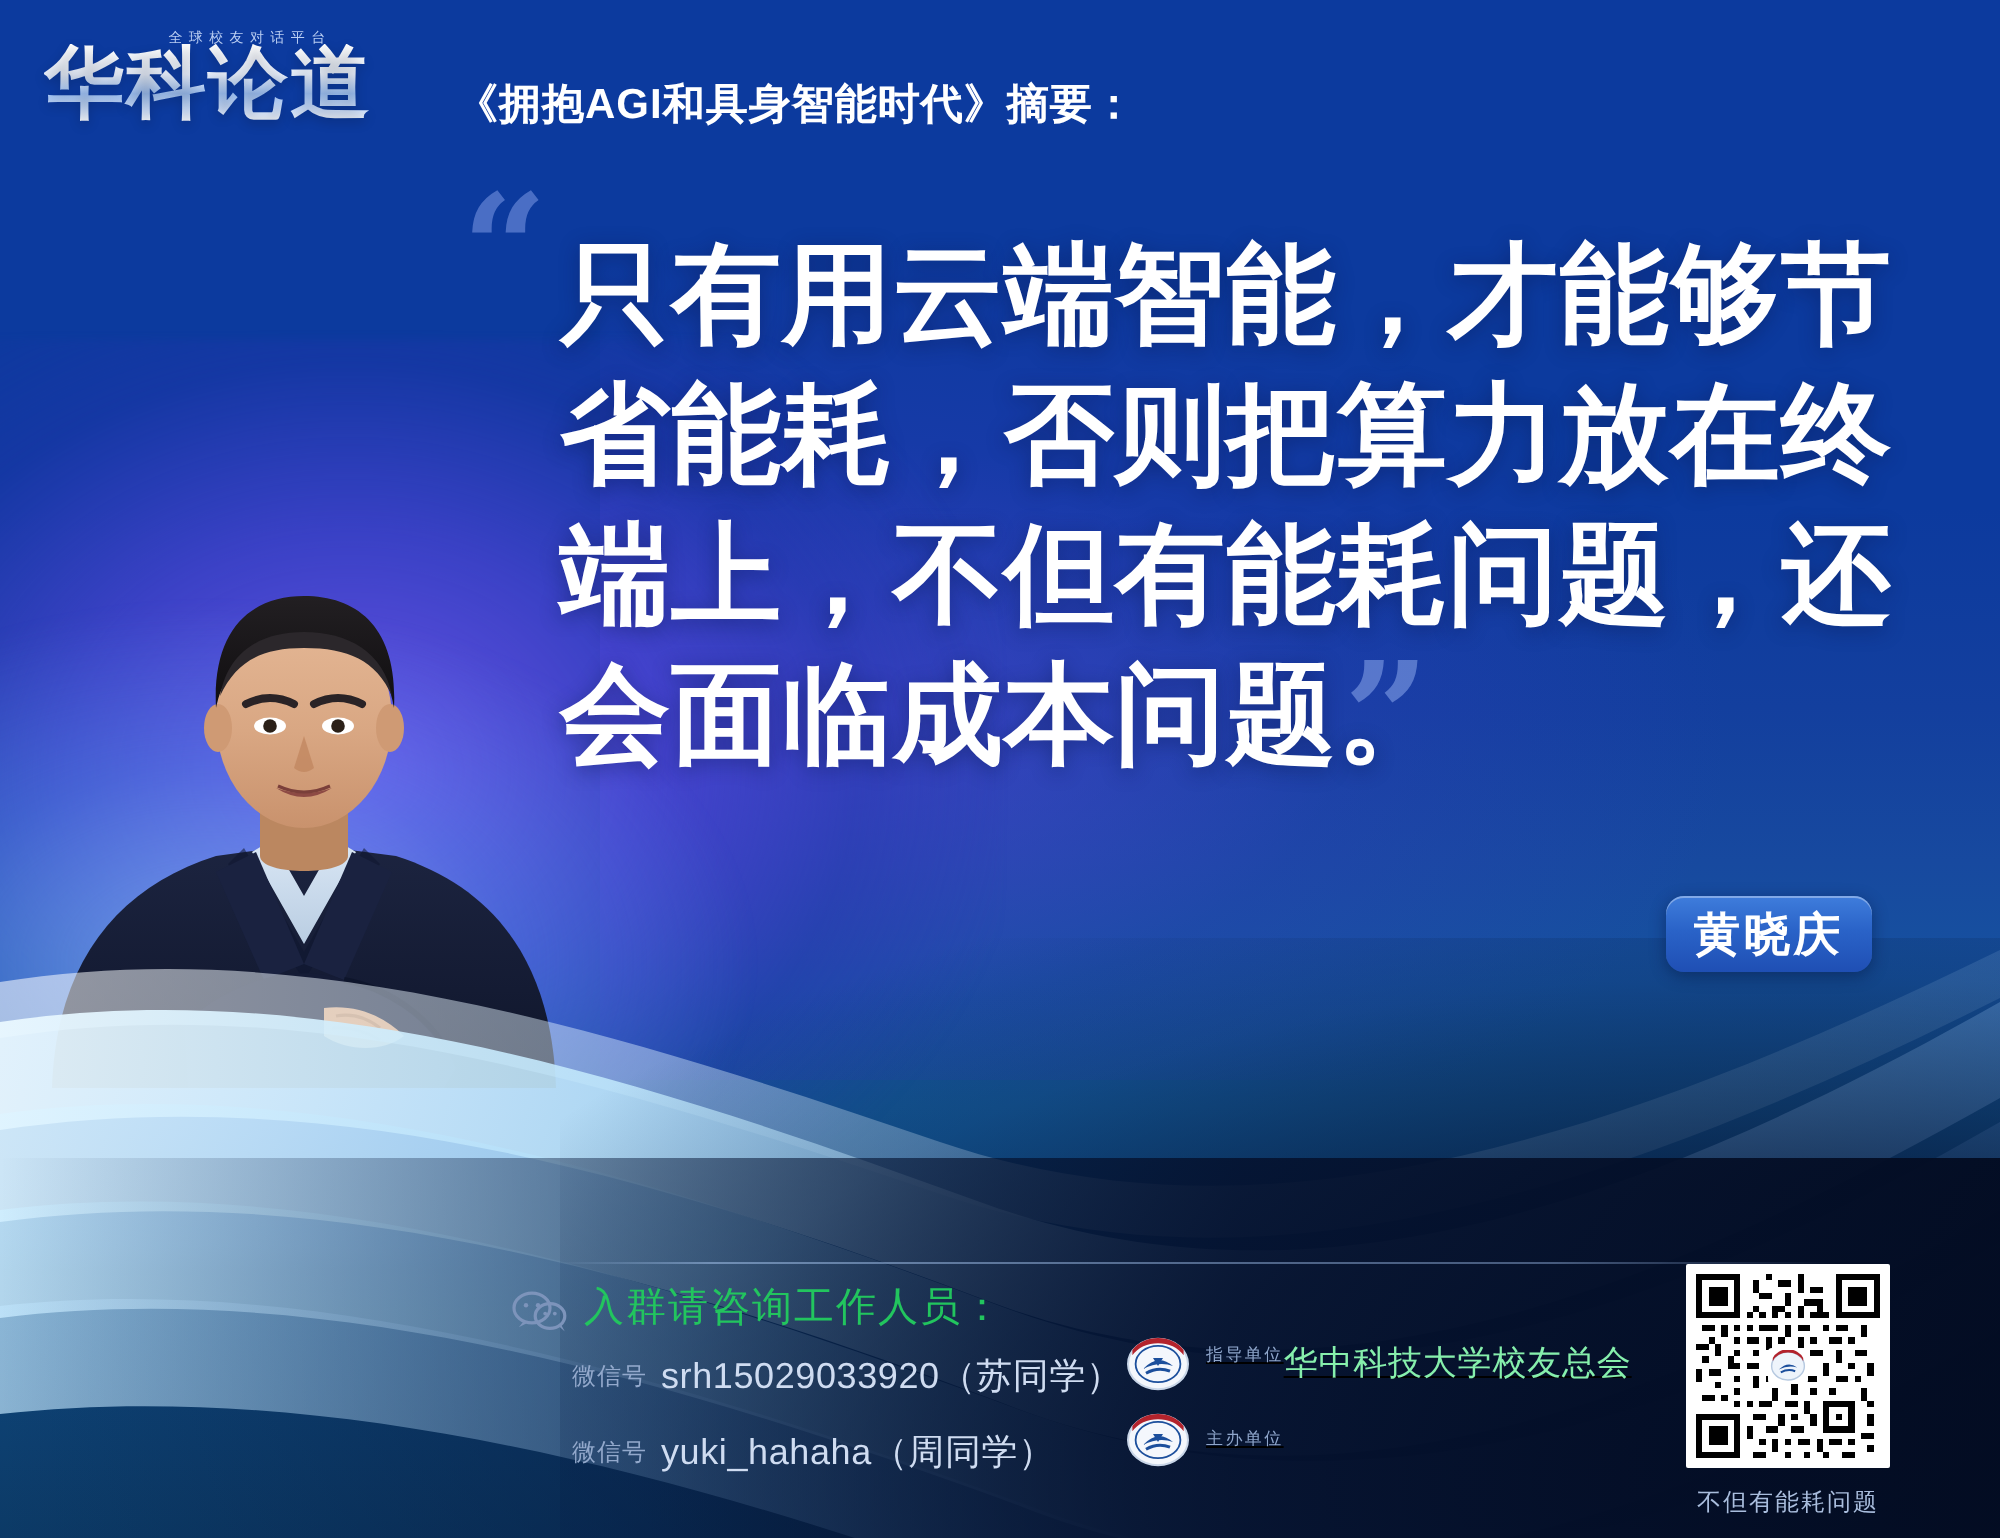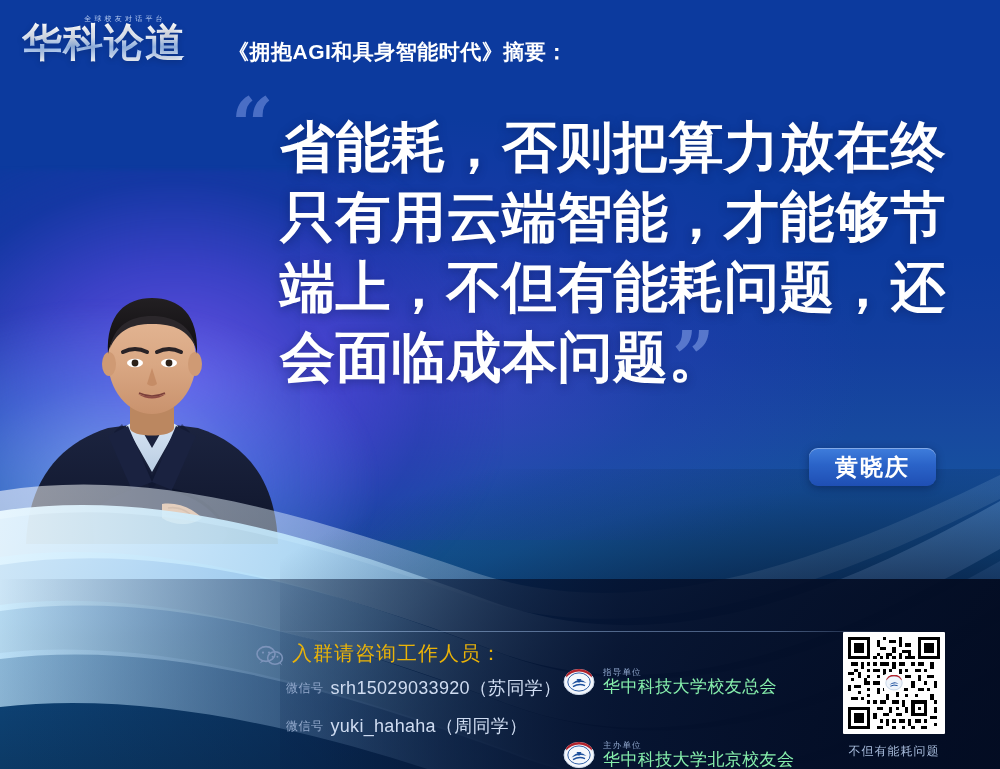--- a/index.html
+++ b/index.html
@@ -110,50 +110,50 @@
 
   
   .attrib{
     position:absolute; left:606px; top:448px; width:330px; height:40px;
   }
   .attrib-role{
     position:absolute; right:118px; top:8px;
     font-size:13px; color:#b6c7ea; white-space:nowrap; letter-spacing:.4px;
   }
   .name-badge{
-    position:absolute; right:0; top:0; height:38px; padding:0 26px;
+    position:absolute; right:0; top:0; height:38px; padding:0 14px;
     display:flex; align-items:center; justify-content:center;
     border-radius:9px;
     background:linear-gradient(to bottom,#3f7ddc 0%,#2a63c8 45%,#1f4fb4 100%);
     box-shadow:inset 0 1px 0 rgba(255,255,255,.35), 0 2px 8px rgba(5,20,60,.45);
     font-size:23px; font-weight:bold; color:#ffffff; letter-spacing:2px;
     white-space:nowrap;
   }
 
   
   .divider{
     position:absolute; left:278px; top:631px; width:640px; height:1px;
     background:linear-gradient(to right, rgba(150,180,225,0) 0%, rgba(160,190,230,.55) 12%, rgba(150,180,225,.45) 78%, rgba(150,180,225,0) 100%);
   }
   .wechat-icon{ position:absolute; left:256px; top:645px; width:28px; height:22px; }
   .contact-head{
     position:absolute; left:292px; top:640px;
-    font-size:20px; color:#eab308; letter-spacing:1px; white-space:nowrap;
+    font-size:20px; color:#22c55e; letter-spacing:1px; white-space:nowrap;
   }
   .wx-row{ position:absolute; left:286px; display:flex; align-items:center; gap:7px; white-space:nowrap; }
   .wx-row.r1{ top:676px; }
   .wx-row.r2{ top:714px; }
   .wx-label{ font-size:12px; color:#93a9cc; letter-spacing:.5px; }
   .wx-value{ font-size:18px; color:#cfdcf1; letter-spacing:.3px; }
 
   .org{ position:absolute; left:563px; display:flex; align-items:center; gap:8px; }
   .org.o1{ top:668px; }
-  .org.o2{ top:706px;margin-top:35px; }
+  .org.o2{ top:706px; }
   .org-emblem{ width:32px; height:28px; flex:0 0 32px; }
-  .org-text{ display:flex; flex-direction:column; line-height:1.08; }
+  .org-text{ display:flex; line-height:1.08;text-decoration:underline; }
   .org-kicker{ font-size:8.5px; color:#8fa6cb; letter-spacing:1.2px; margin-bottom:1px; }
   .org-name{ font-size:17px; color:#86efac; letter-spacing:.4px; white-space:nowrap; }
 
   .qr-wrap{ position:absolute; left:843px; top:632px; width:110px; }
   .qr{ width:102px; height:102px; background:#fff; padding:5px; border-radius:1px; position:relative; }
   .qr svg{ display:block; }
   .qr-center{
     position:absolute; left:50%; top:50%; transform:translate(-50%,-50%);
     width:20px; height:18px; background:#fff; border-radius:2px;
     display:flex; align-items:center; justify-content:center;
@@ -290,22 +290,22 @@
   <div class="header">
     <div class="logo-wrap">
       <div class="logo-sub">全球校友对话平台</div>
       <div class="logo-main">华科论道</div>
     </div>
     <div class="header-title">《拥抱AGI和具身智能时代》摘要：</div>
   </div>
 
   <div class="quote-open">“</div>
   <div class="quote-block">
+    <div class="quote-line">只有用云端智能，才能够节</div>
     <div class="quote-line">省能耗，否则把算力放在终</div>
-    <div class="quote-line">只有用云端智能，才能够节</div>
     <div class="quote-line">端上，不但有能耗问题，还</div>
     <div class="quote-line">会面临成本问题。</div>
   </div>
   <div class="quote-close">”</div>
 
   <div class="attrib">
     <div class="name-badge">黄晓庆</div>
   </div>
 
   <div class="divider"></div>
@@ -358,21 +358,20 @@
         <ellipse cx="16" cy="14" rx="15" ry="12.6" fill="#f4f7fc" stroke="#c9d6e8" stroke-width="1"></ellipse>
         <path d="M3.2 9.6 A15 12.6 0 0 1 28.8 9.6 L28.8 7 A15 12.6 0 0 0 3.2 7 Z" fill="#b3232c"></path>
         <ellipse cx="16" cy="14" rx="11.2" ry="9.1" fill="none" stroke="#1c4f9c" stroke-width=".9"></ellipse>
         <path d="M8.5 16.5 q7.5 -8 15 -1.5 q-7 -2.5 -15 1.5 z" fill="#1c4f9c"></path>
         <path d="M10 18.6 q6 -3.4 12 -1" stroke="#1c4f9c" stroke-width="1.5" fill="none"></path>
         <path d="M13.5 11 l5 0 l-2.5 4 z" fill="#1c4f9c"></path>
       </svg>
     </span>
     <span class="org-text">
       <span class="org-kicker">主办单位</span>
-      <span class="org-name">华中科技大学北京校友会</span>
     </span>
   </div>
 
   <div class="qr-wrap">
     <div class="qr">
       <svg width="92" height="92" viewBox="0 0 29 29" shape-rendering="crispEdges">
         <rect width="29" height="29" fill="#fff"></rect>
         <g fill="#000">
 
           <rect x="0" y="0" width="7" height="1"></rect>

